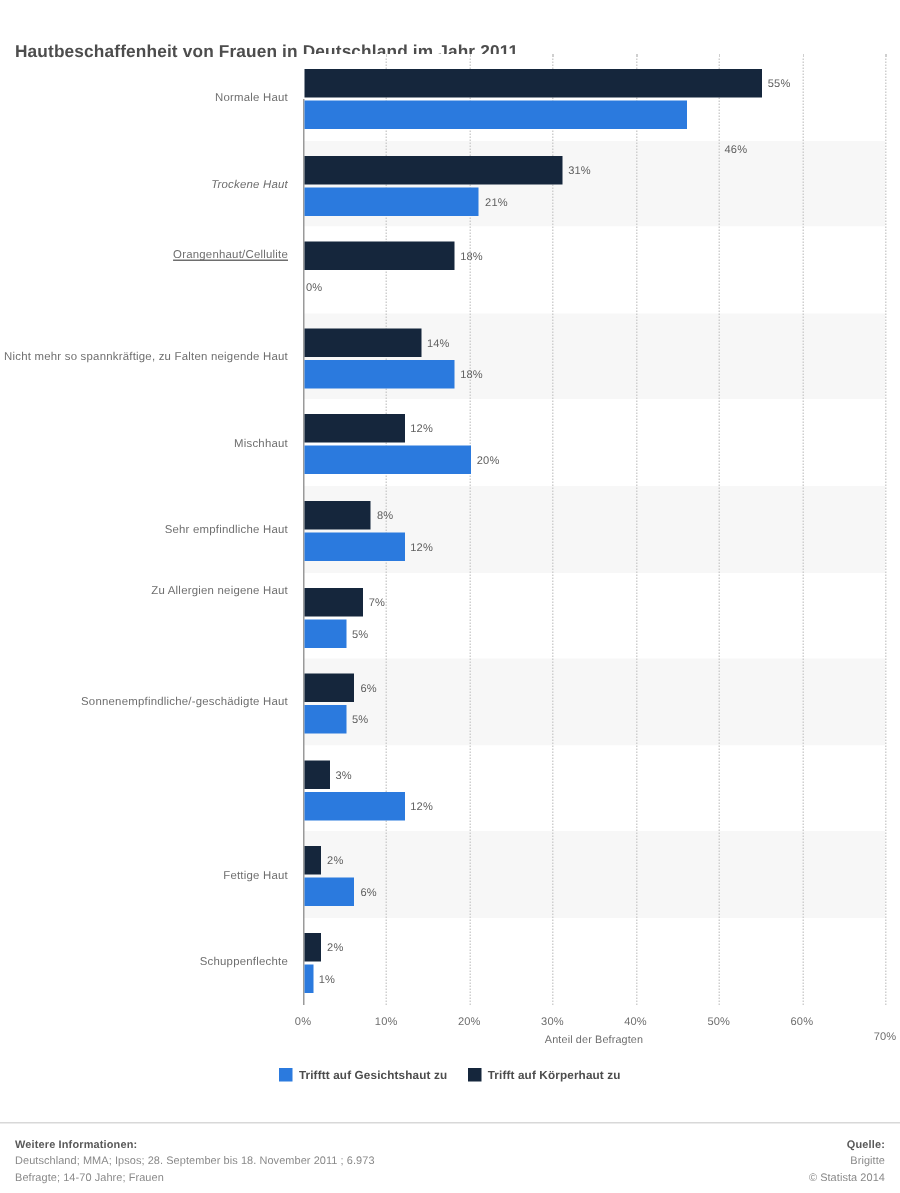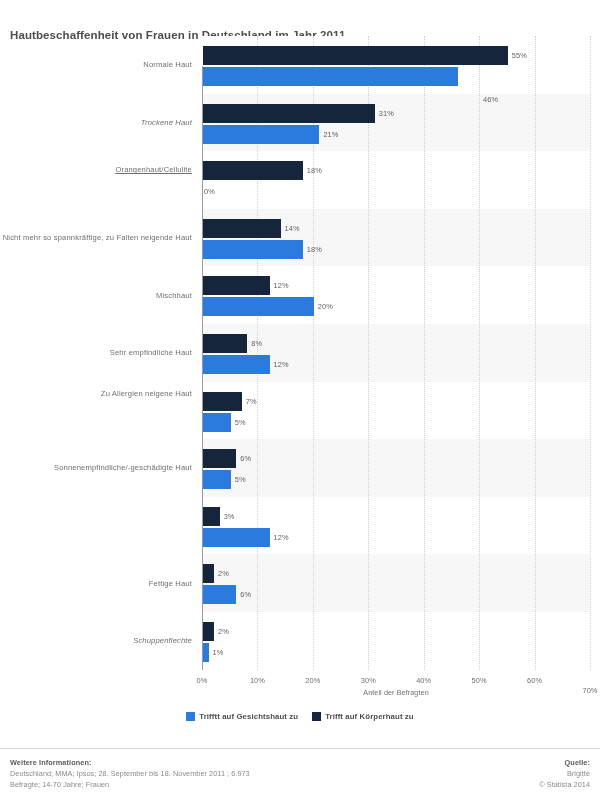--- a/index.html
+++ b/index.html
@@ -292,21 +292,21 @@
           <div class="bar-label" style="left: 273.514px; top: 31px;">12%</div>
         </div>
         <div class="row" style="top: 524.4px; height: 57.6px;">
           <div class="cat-label" style="top: 23.3px;">Fettige Haut</div>
           <div class="bar dark" style="width: 11.0857px; top: 10px;"></div>
           <div class="bar-label" style="left: 218.086px; top: 10px;">2%</div>
           <div class="bar blue" style="width: 33.2571px; top: 31px;"></div>
           <div class="bar-label" style="left: 240.257px; top: 31px;">6%</div>
         </div>
         <div class="row" style="top: 582px; height: 57.6px;">
-          <div class="cat-label" style="top: 23.3px; font-style: italic;">Schuppenflechte</div>
+          <div class="cat-label" style="top: 23.3px;">Schuppenflechte</div>
           <div class="bar dark" style="width: 11.0857px; top: 10px;"></div>
           <div class="bar-label" style="left: 218.086px; top: 10px;">2%</div>
           <div class="bar blue" style="width: 5.54286px; top: 31px;"></div>
           <div class="bar-label" style="left: 212.543px; top: 31px;">1%</div>
         </div>
       </div>
     <div id="xticks">
         <div class="xtick" style="left: 202px;">0%</div>
         <div class="xtick" style="left: 257.429px;">10%</div>
         <div class="xtick" style="left: 312.857px;">20%</div>

